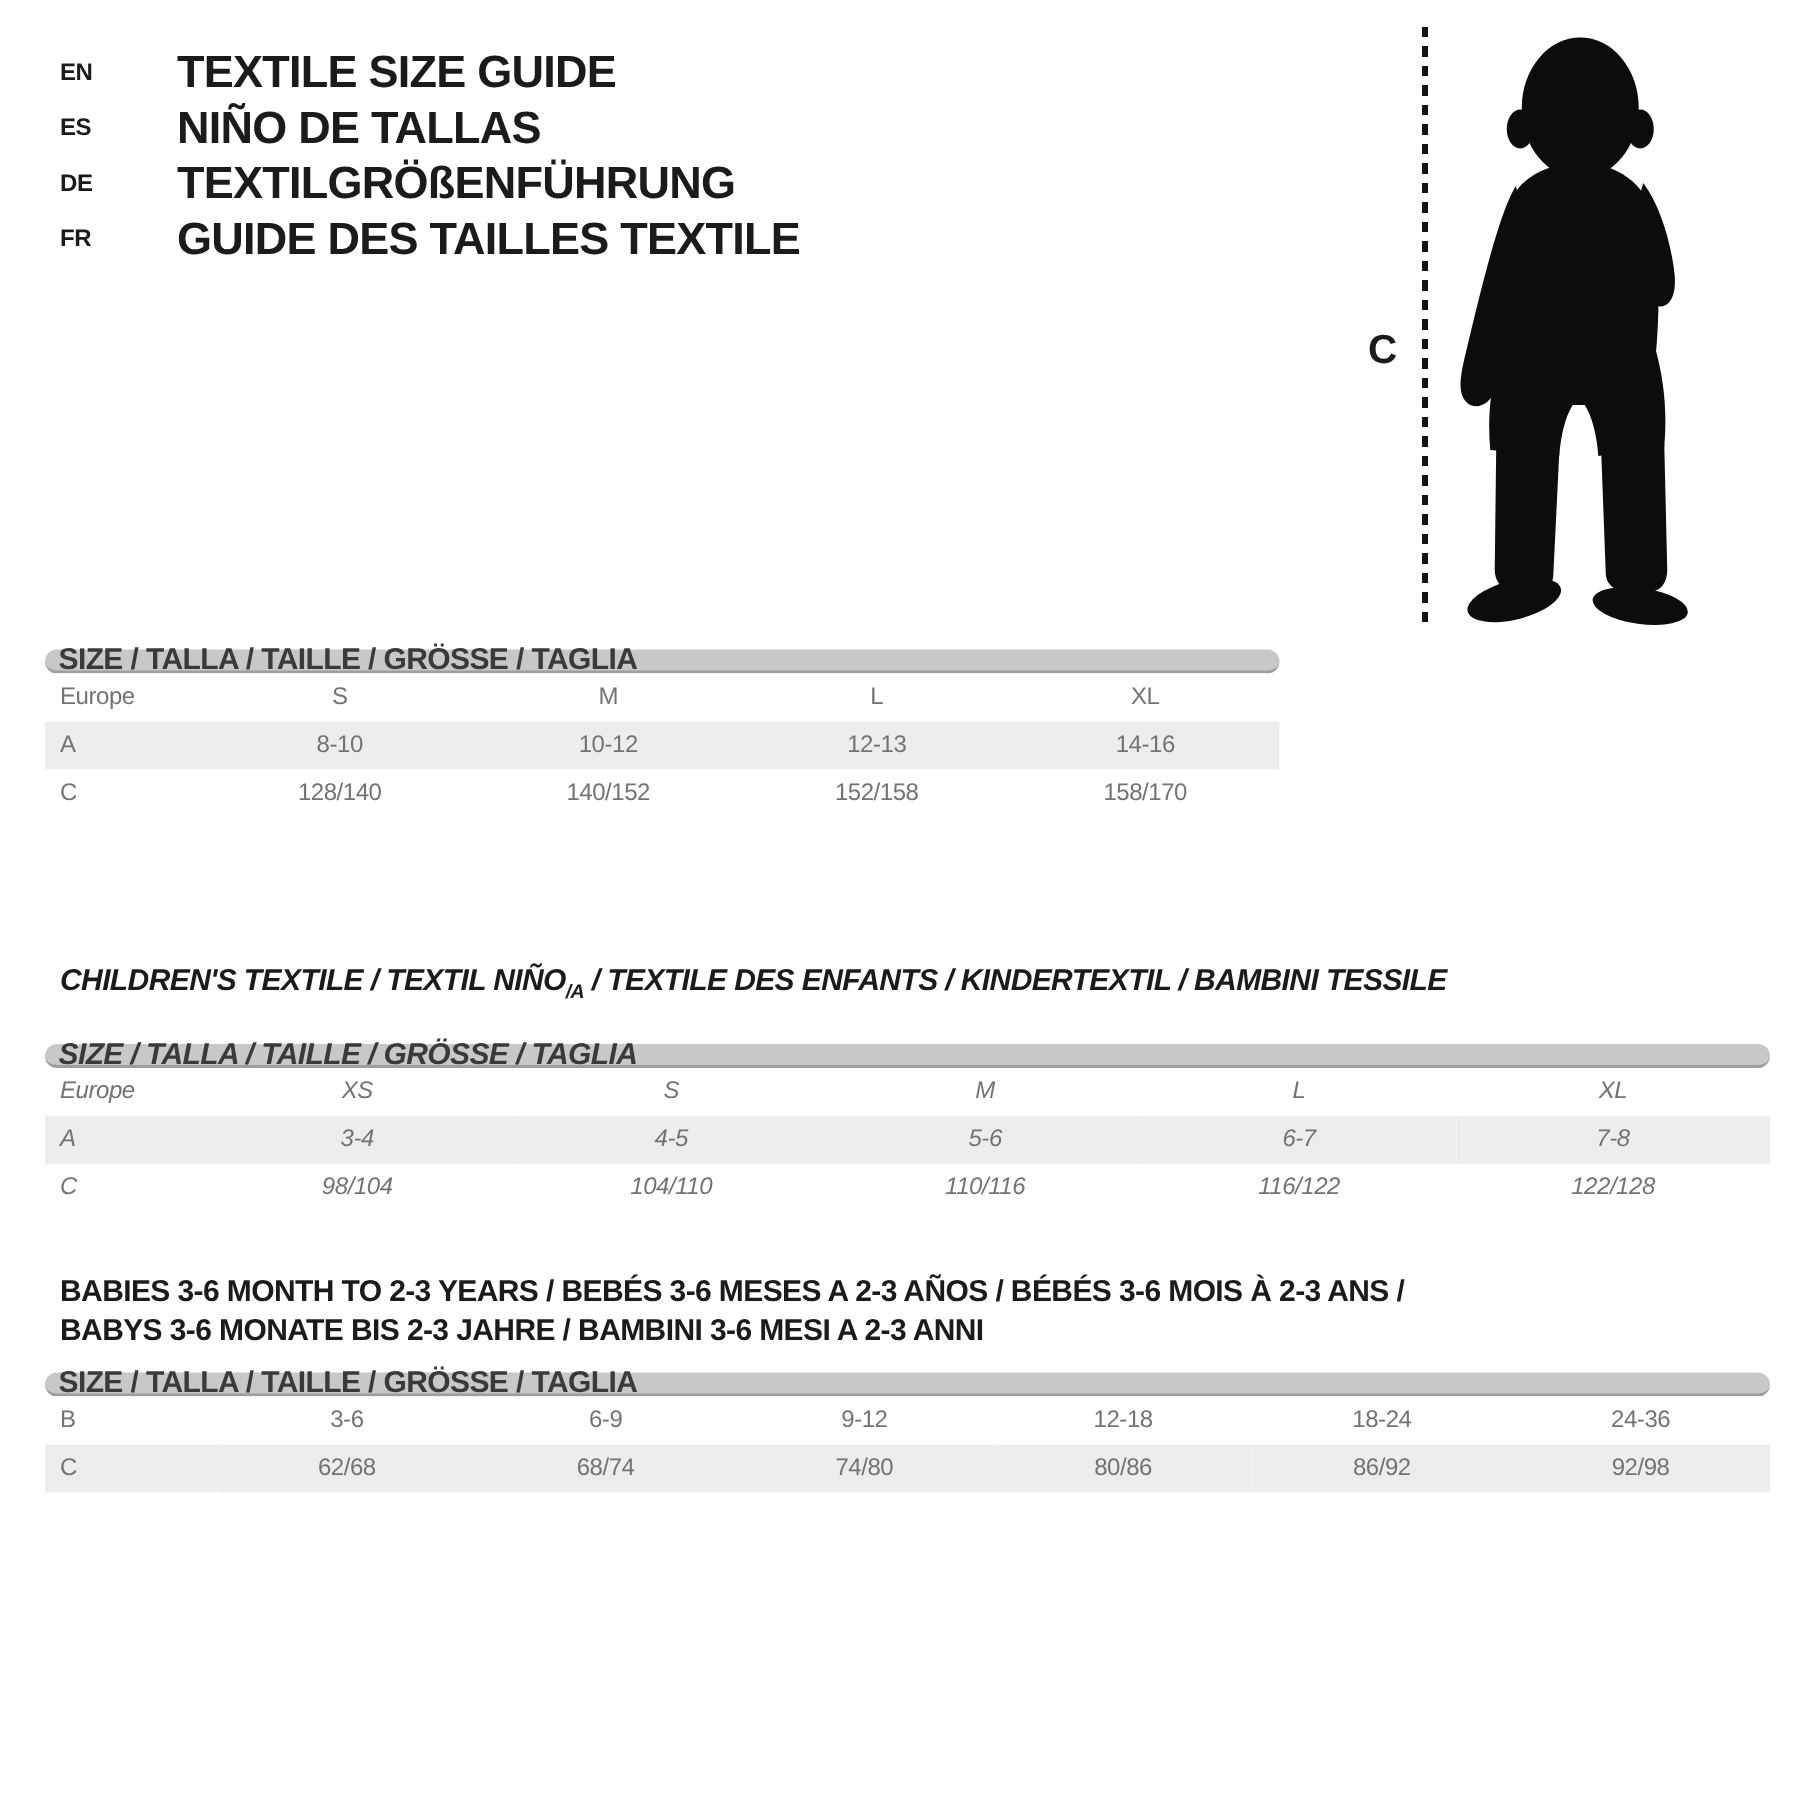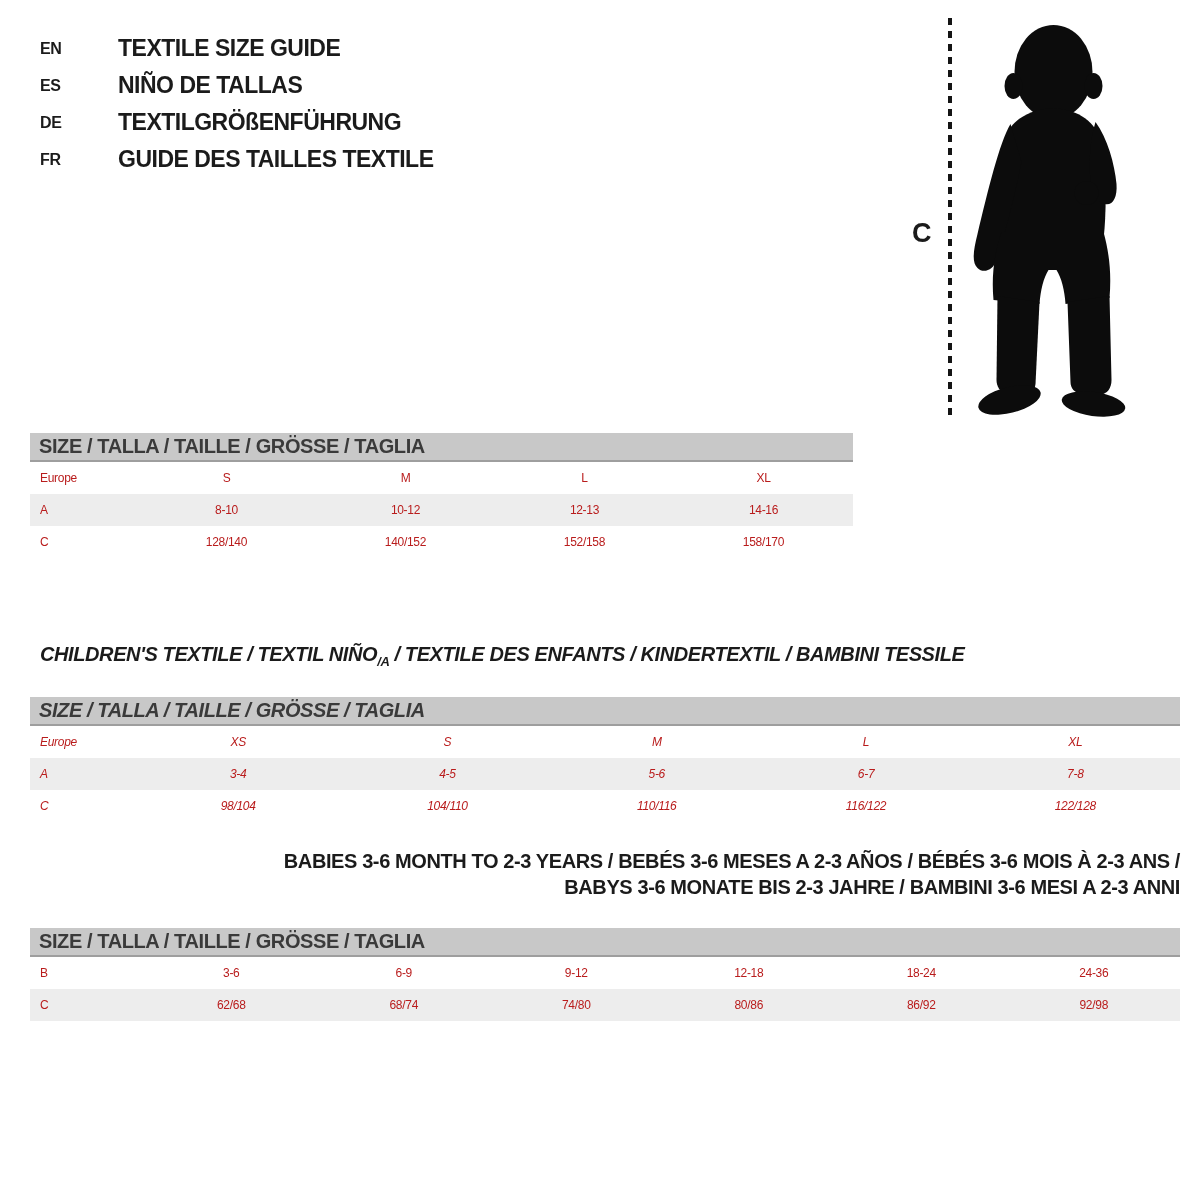--- a/index.html
+++ b/index.html
@@ -10,21 +10,21 @@
     font-family:"Liberation Sans", sans-serif;
     overflow:hidden;
     position:relative;
   }
   .page { position:relative; width:1200px; height:1200px; }
 
   
   .languages { position:absolute; left:40px; top:30px; list-style:none; }
   .lang-row { display:flex; height:37px; align-items:center; }
   .lang-code { width:78px; font-weight:bold; font-size:16px; letter-spacing:-0.3px; }
-  .lang-label { font-weight:bold; font-size:23px; letter-spacing:-0.5px; white-space:nowrap; }
+  .lang-label { font-weight:bold; font-size:30px; letter-spacing:-0.5px; white-space:nowrap; }
 
   
   .figure { position:absolute; left:900px; top:8px; width:295px; height:412px; }
   .measure-line {
     position:absolute; left:48px; top:10px; width:4px; height:397px;
     background:repeating-linear-gradient(to bottom, #141414 0 7px, transparent 7px 13px);
   }
   .measure-label {
     position:absolute; left:12px; top:210px;
     font-weight:bold; font-size:27px;
@@ -37,31 +37,31 @@
   .sec-children { top:641px; width:1150px;font-style:italic; }
   .sec-babies   { top:848px; width:1150px; }
 
   .section-title {
     font-weight:bold; font-size:20px; letter-spacing:-0.4px;
     margin-left:10px; white-space:nowrap; line-height:26px;
   }
   .title-sub { font-size:13px; vertical-align:sub; }
   .sec-junior .section-title   { margin-bottom:21px; }
   .sec-children .section-title { margin-bottom:22px; }
-  .sec-babies .section-title   { margin-bottom:28px;text-align:right; }
+  .sec-babies .section-title   { margin-bottom:15px; }
 
   .size-bar {
-    height:29px; background:#c8c8c8; border-bottom:2px solid #9e9e9e;
+    height:16px; background:#c8c8c8; border-bottom:2px solid #9e9e9e;
     display:flex; align-items:center; padding-left:9px;
-    font-weight:bold; font-size:20px; letter-spacing:-0.4px; color:#3a3a3a;
+    font-weight:bold; font-size:20px; letter-spacing:-0.4px; color:#3a3a3a;border-radius:11px;
   }
 
   table.size-table { width:100%; border-collapse:collapse; table-layout:fixed; }
   table.size-table td {
-    height:32px; font-size:12px; letter-spacing:-0.3px; color:#b91c1c;
+    height:32px; font-size:16px; letter-spacing:-0.3px; color:#737373;
     text-align:center; vertical-align:middle;
   }
   table.size-table td:first-child { text-align:left; padding-left:10px; }
   table.size-table tr.alt { background:#ededed; }
 
   .sec-junior   col.c-label { width:13%; }
   .sec-children col.c-label { width:9%;  }
   .sec-babies   col.c-label { width:10%; }
 
   

